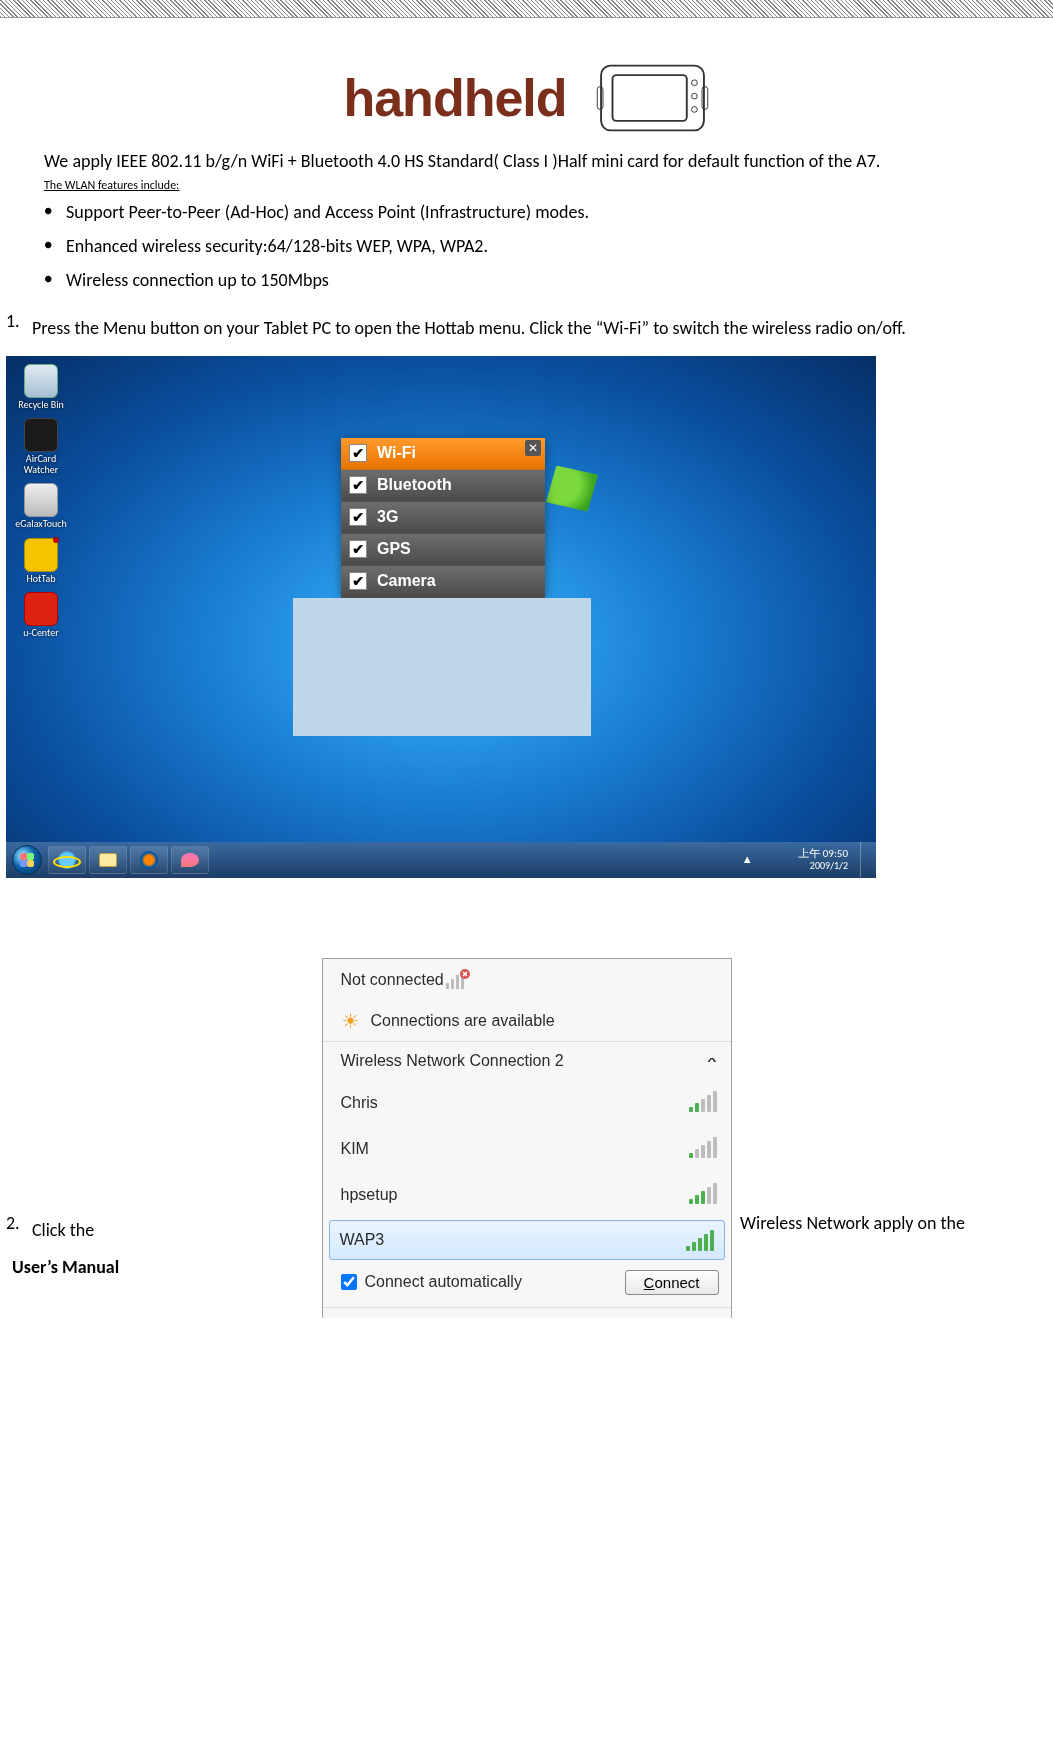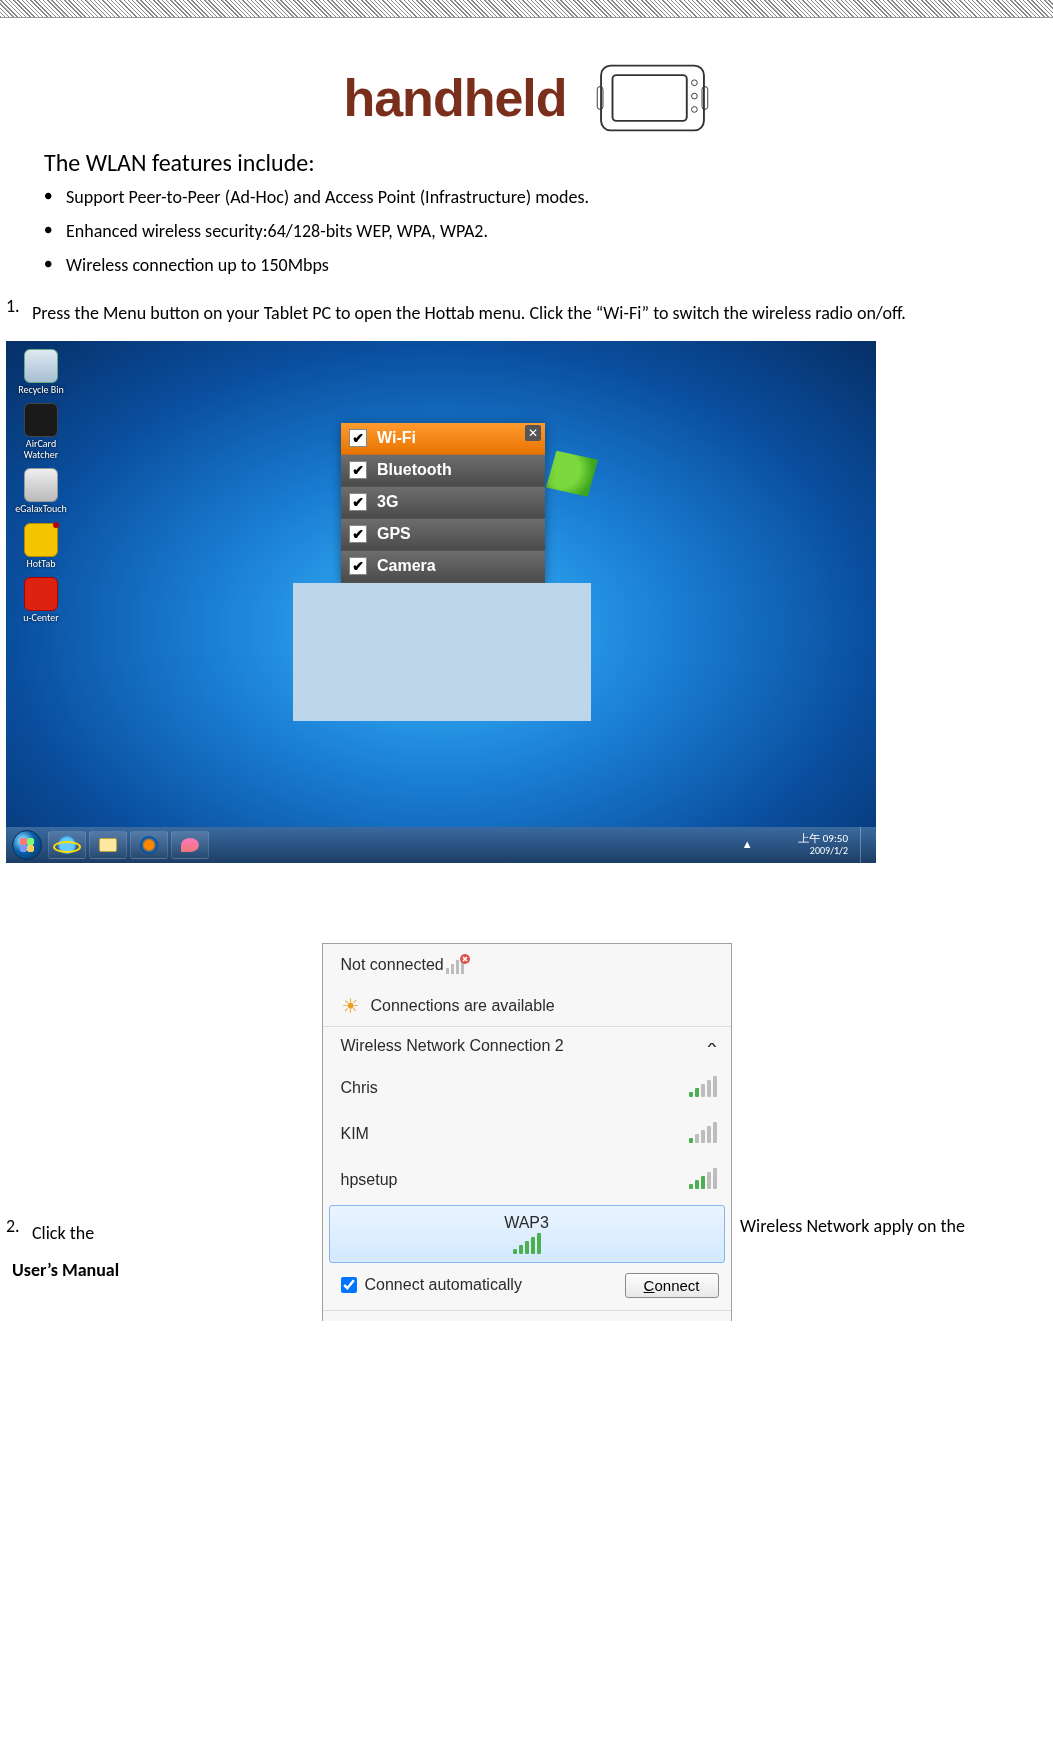--- a/index.html
+++ b/index.html
@@ -4,21 +4,21 @@
 <style>
   * { box-sizing: border-box; margin: 0; padding: 0; }
   body { font-family: "Calibri", Arial, sans-serif; background: #fff; color: #000; width: 1053px; }
   .page { width: 1053px; padding: 0 0 40px 0; }
   .top-pattern { width: 100%; height: 18px; background: repeating-linear-gradient(45deg, #888 0 1px, #fff 1px 3px); border-bottom:1px solid #999; }
   .logo-row { display:flex; align-items:center; justify-content:center; gap:28px; margin-top:40px; margin-bottom:10px; }
   .logo-text { font-weight:900; font-size:52px; color:#7a2e1c; letter-spacing:-1px; font-family:Arial,sans-serif; }
   .device-svgwrap { width:115px; height:80px; }
   .section-title { font-size:32px; font-weight:700; margin:8px 0 6px 6px; font-family:"Calibri","Arial",sans-serif; }
   .intro { font-size:18px; line-height:1.55; margin-left:44px; margin-right:40px; }
-  .features-intro { font-size:24px; margin-left:44px; margin-top:2px; }
+  .features-intro { font-size:12px; margin-left:44px; margin-top:2px;text-decoration:underline; }
   ul.bullets { list-style:none; margin-left:44px; margin-top:4px; }
   ul.bullets li { font-size:18px; line-height:1.55; padding:3px 0 3px 22px; position:relative; }
   ul.bullets li::before { content:"●"; position:absolute; left:0; top:4px; font-size:14px; }
   .step { display:flex; margin:12px 6px 0 6px; }
   .step-num { width:26px; font-size:18px; }
   .step-body { flex:1; font-size:18px; line-height:2.0; }
   .step2 .step-body { line-height:2.0; }
   .footer-label { font-size:18px; font-weight:700; margin-left:6px; margin-top:8px; }
 
   
@@ -97,21 +97,21 @@
   .sig-bars.g2 span:nth-child(4){height:17px}
   .sig-bars.g2 span:nth-child(5){height:21px}
   .sig-bars.g1 span:nth-child(1){height:5px;background:#4caf50}
   .sig-bars.g1 span:nth-child(2){height:9px}
   .sig-bars.g1 span:nth-child(3){height:13px}
   .sig-bars.g1 span:nth-child(4){height:17px}
   .sig-bars.g1 span:nth-child(5){height:21px}
   .sun { width:20px; height:20px; color:#f0a020; display:inline-flex; align-items:center; justify-content:center; font-size:20px; margin-right:10px; }
   .fly-section { font-size:16px; color:#2b2b2b; display:flex; justify-content:space-between; align-items:center; }
   .collapse-icon { font-weight:700; transform:scaleY(.6); }
-  .fly-selected { background:linear-gradient(#eaf4ff,#d3e9ff); border:1px solid #84b6eb; margin:2px 6px; border-radius:3px; padding:8px 10px; display:flex; justify-content:space-between; align-items:center;flex-direction:column; }
+  .fly-selected { background:linear-gradient(#eaf4ff,#d3e9ff); border:1px solid #84b6eb; margin:2px 6px; border-radius:3px; padding:8px 10px; display:flex; justify-content:space-between; align-items:center; }
   .fly-connectrow { display:flex; align-items:center; justify-content:space-between; padding:8px 12px 12px 18px; }
   .auto-check { display:flex; align-items:center; gap:8px; }
   .auto-check input { width:16px; height:16px; }
   .connect-btn { font-size:15px; padding:3px 18px; background:linear-gradient(#fdfdfd,#e9e9e9); border:1px solid #8a8a8a; border-radius:3px; cursor:pointer;margin-left:21px; }
   .connect-btn span.u { text-decoration:underline; }
   .fly-footer { background:#eaf3ff; border-top:1px solid #c9d9ef; text-align:center; padding:12px 8px; color:#1857a9; cursor:pointer; }
   .net-item { cursor:pointer; }
 
   .step2wrap { display:flex; align-items:flex-start; margin-top:-278px; }
   .step2left { width:180px; padding-left:6px; }
@@ -131,20 +131,21 @@
       <rect x="18" y="18" width="78" height="48" rx="4" fill="none" stroke="#333" stroke-width="2"></rect>
       <circle cx="104" cy="26" r="3" fill="none" stroke="#333"></circle>
       <circle cx="104" cy="40" r="3" fill="none" stroke="#333"></circle>
       <circle cx="104" cy="54" r="3" fill="none" stroke="#333"></circle>
       <rect x="2" y="30" width="6" height="24" rx="3" fill="none" stroke="#333"></rect>
       <rect x="112" y="30" width="6" height="24" rx="3" fill="none" stroke="#333"></rect>
     </svg>
   </div>
 </div>
 
+<p class="intro">We apply IEEE 802.11 b/g/n WiFi + Bluetooth 4.0 HS Standard( Class I )Half mini card for default function of the A7.</p>
 <p class="features-intro">The WLAN features include:</p>
 <ul class="bullets">
   <li>Support Peer-to-Peer (Ad-Hoc) and Access Point (Infrastructure) modes.</li>
   <li>Enhanced wireless security:64/128-bits WEP, WPA, WPA2.</li>
   <li>Wireless connection up to 150Mbps</li>
 </ul>
 
 <div class="step">
   <div class="step-num">1.</div>
   <div class="step-body">Press the Menu button on your Tablet PC to open the Hottab menu. Click the “Wi-Fi” to switch the wireless radio on/off.</div>

